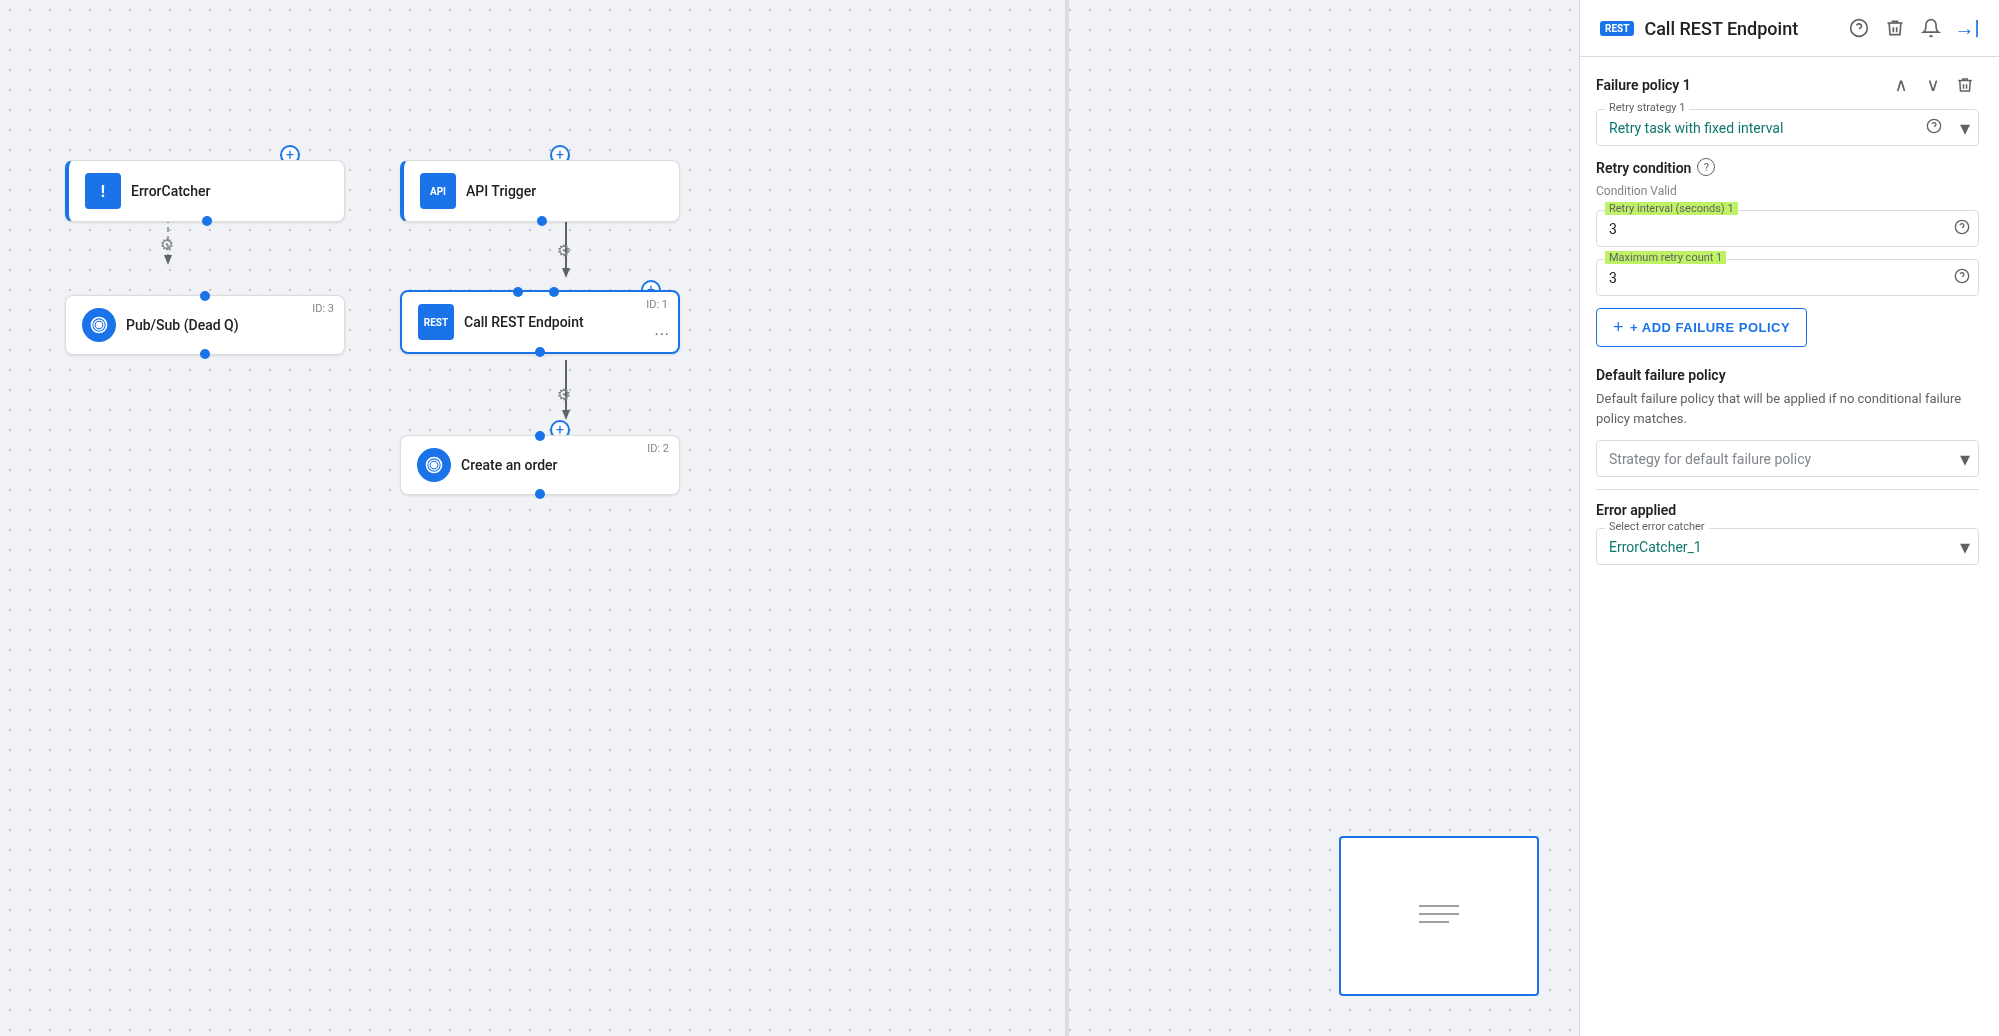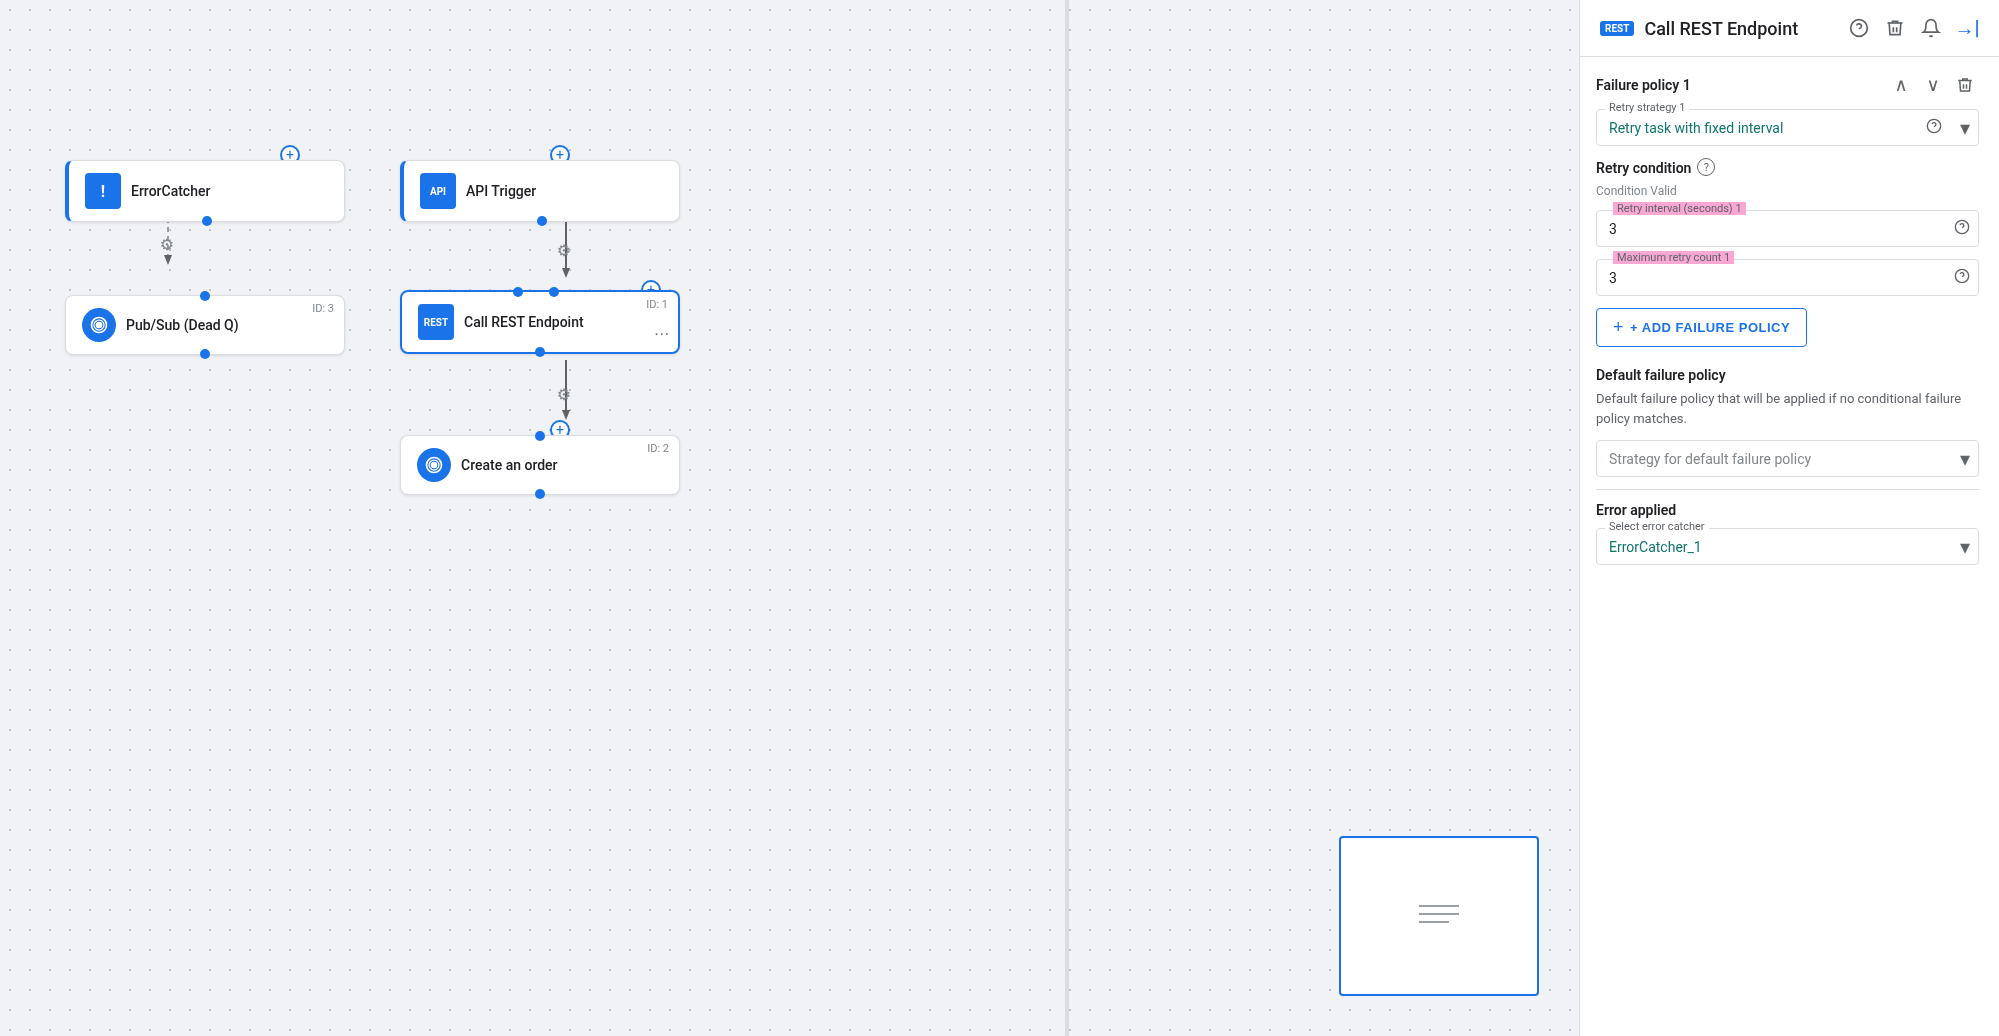--- a/index.html
+++ b/index.html
@@ -359,22 +359,22 @@
       border: 1px solid #dadce0;
       border-radius: 4px;
       padding: 8px 12px;
       position: relative;
       margin-bottom: 12px;
     }
 
     .number-field-label {
       position: absolute;
       top: -9px;
-      left: 16px;
-      background: #f9a8d4;
+      left: 8px;
+      background: #bef264;
       padding: 0 4px;
       font-size: 11px;
       color: #5f6368;
     }
 
     .number-field-value {
       font-size: 14px;
       color: #202124;
     }
 

